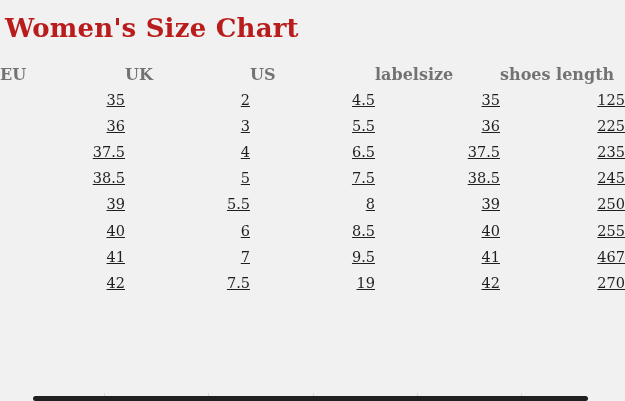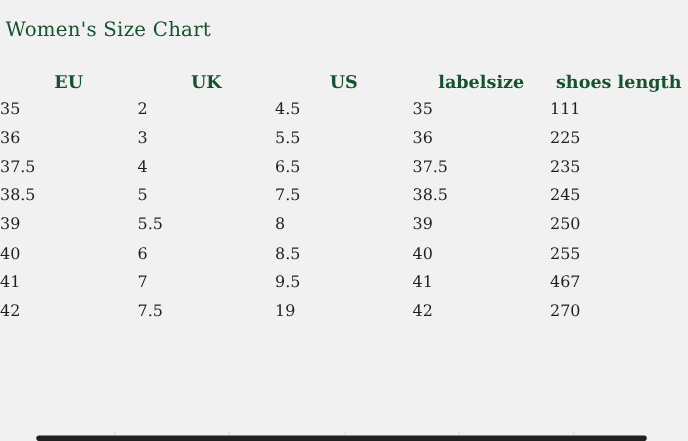--- a/index.html
+++ b/index.html
@@ -9,48 +9,49 @@
     overflow:hidden;
     position:relative;
     font-family:"DejaVu Serif","Liberation Serif",serif;
     color:#1c1c1c;
     -webkit-font-smoothing:antialiased;
   }
   .title{
     margin:0;
     padding:14px 0 0 5px;
     line-height:28px;
-    font-size:18px;
-    font-weight:400;
-    color:#14532d;
+    font-size:26px;
+    font-weight:700;
+    color:#b91c1c;
     letter-spacing:.2px;
   }
   table.size-table{
     width:625px;
     table-layout:fixed;
     border-collapse:collapse;
     margin-top:19px;
   }
   table.size-table th{
     height:26px;
     padding:0;
     font-size:16px;
     font-weight:700;
-    text-align:center;
+    text-align:left;
     vertical-align:middle;
-    color:#14532d;
+    color:#737373;
   }
   table.size-table td{
     height:26.1px;
     padding:0;
     font-size:14.5px;
     font-weight:400;
-    text-align:left;
+    text-align:right;
     vertical-align:middle;
     color:#1f1f1f;
+    text-decoration:underline;
   }
   .tick-row span{
     position:absolute;
     bottom:5px;
     width:1px;height:3px;
     background:#d8d8d8;
   }
   .hscroll-thumb{
     position:absolute;
     left:33px;bottom:0;
@@ -75,21 +76,21 @@
           <th>labelsize</th>
           <th>shoes length</th>
         </tr>
     </thead>
     <tbody>
         <tr>
           <td>35</td>
           <td>2</td>
           <td>4.5</td>
           <td>35</td>
-          <td>111</td>
+          <td>125</td>
         </tr>
         <tr>
           <td>36</td>
           <td>3</td>
           <td>5.5</td>
           <td>36</td>
           <td>225</td>
         </tr>
         <tr>
           <td>37.5</td>

